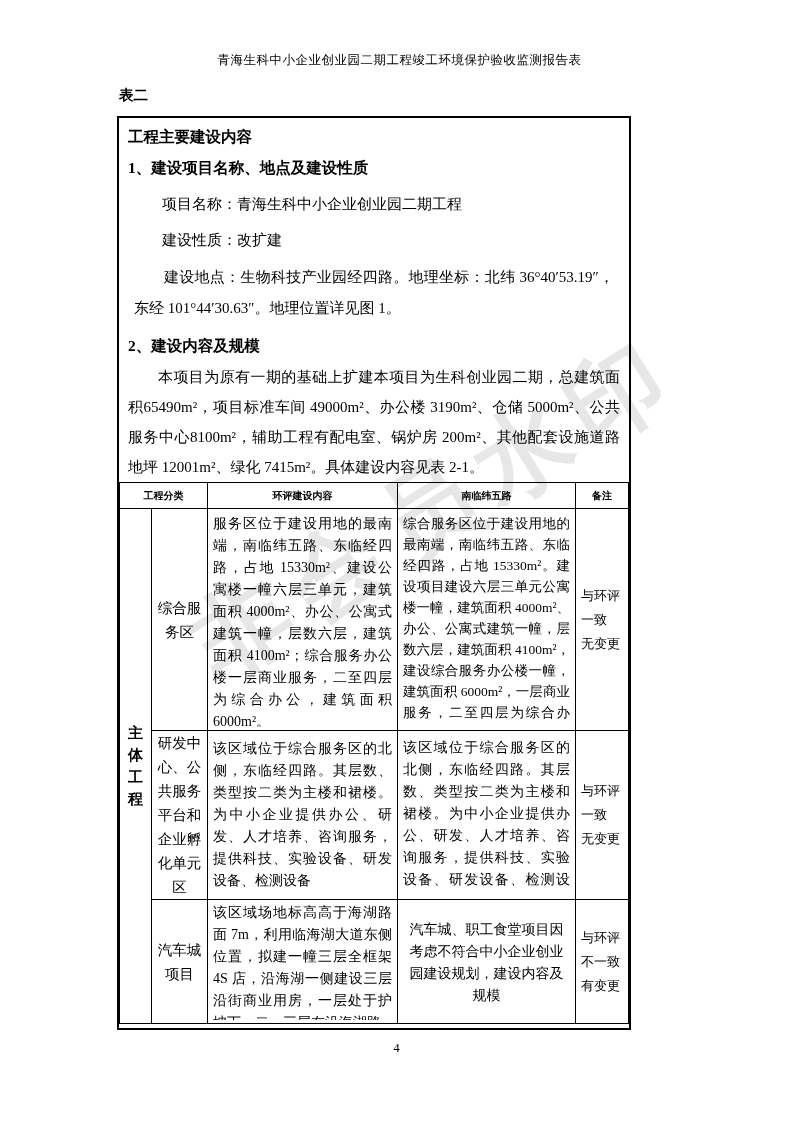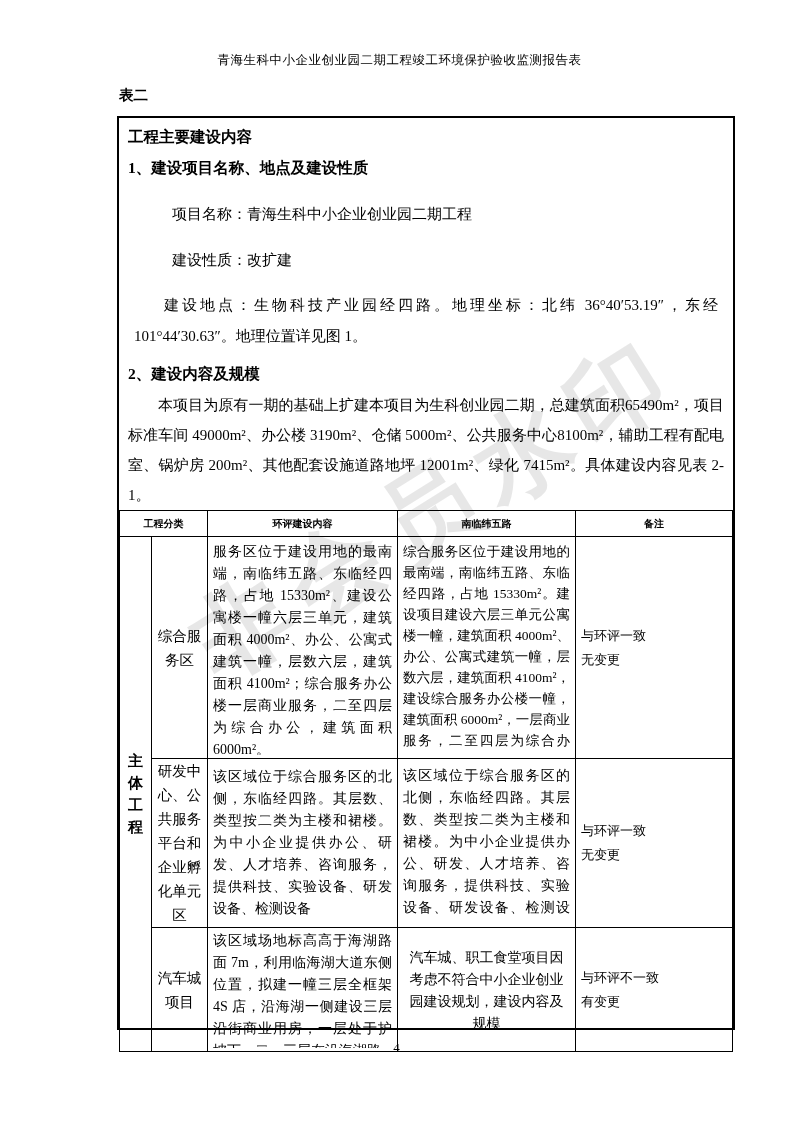--- a/index.html
+++ b/index.html
@@ -21,29 +21,29 @@
     color:#000;opacity:0.09;
     transform:rotate(-32deg);transform-origin:0 0;
     white-space:nowrap;pointer-events:none;z-index:0;
   }
   .table-label{
     position:absolute;top:86px;left:119px;
     font-weight:bold;font-size:14.5px;
   }
   .doc-box{
     position:absolute;top:116px;left:117px;
-    width:618px;height:914px;
+    width:514px;height:914px;
     border:2px solid #000;
     box-sizing:border-box;
     z-index:1;
   }
   .box-text{padding:4px 9px 0 9px;font-size:15px;}
   .box-title{font-weight:bold;font-size:15.5px;line-height:30px;margin:0;}
   .sec-heading{font-weight:bold;font-size:15.5px;line-height:32px;margin:0;}
-  .item-line{margin:14px;text-indent:2em;line-height:32px;}
+  .item-line{margin:4px;text-indent:2em;line-height:32px;}
   .wrap-line{margin:6px;text-indent:2em;line-height:31px;text-align:justify;}
   .para{margin:0;text-indent:2em;line-height:30px;text-align:justify;}
   .tbl-caption{font-weight:bold;font-size:14.5px;text-align:center;line-height:34px;margin-top:2px;}
   table.cmp{
     width:100%;border-collapse:collapse;table-layout:fixed;
     font-size:14px;
   }
   table.cmp th,table.cmp td{
     border:1px solid #000;padding:0 5px;box-sizing:border-box;
     vertical-align:middle;

